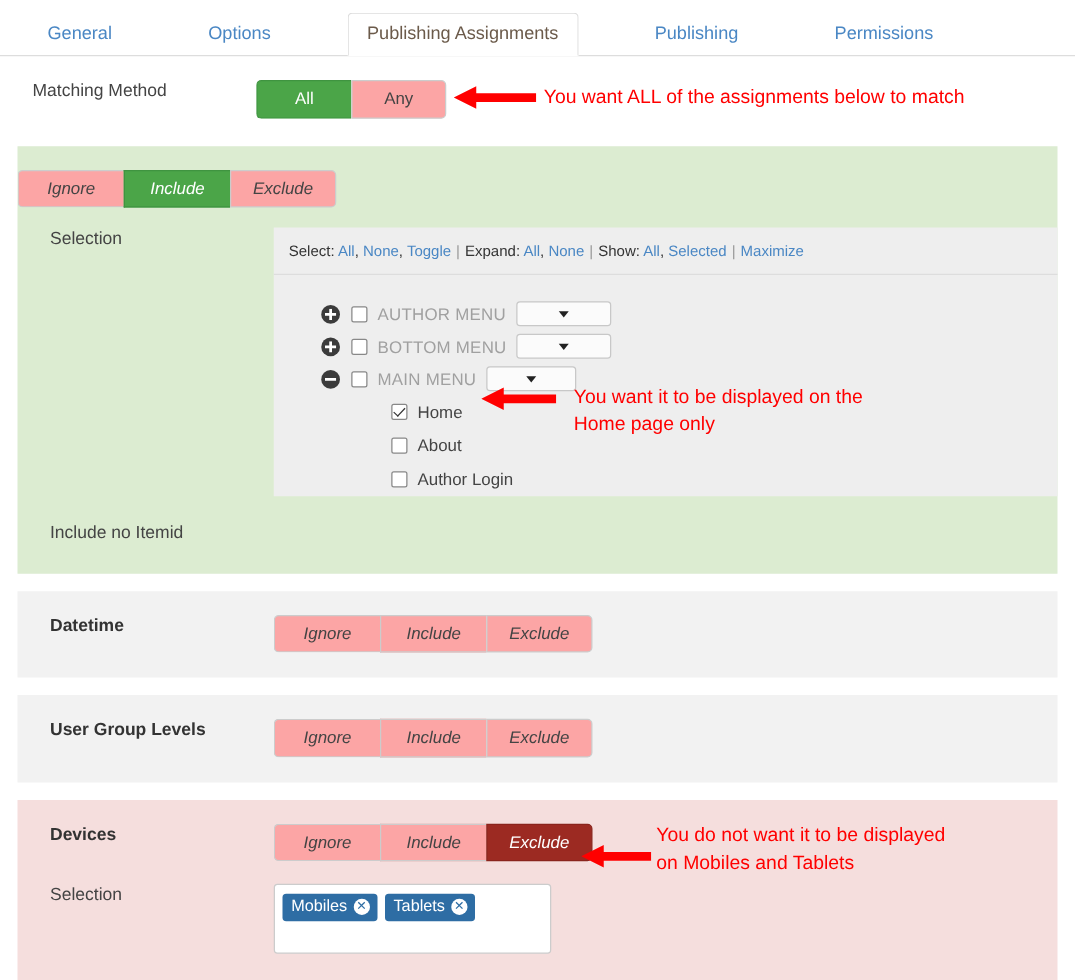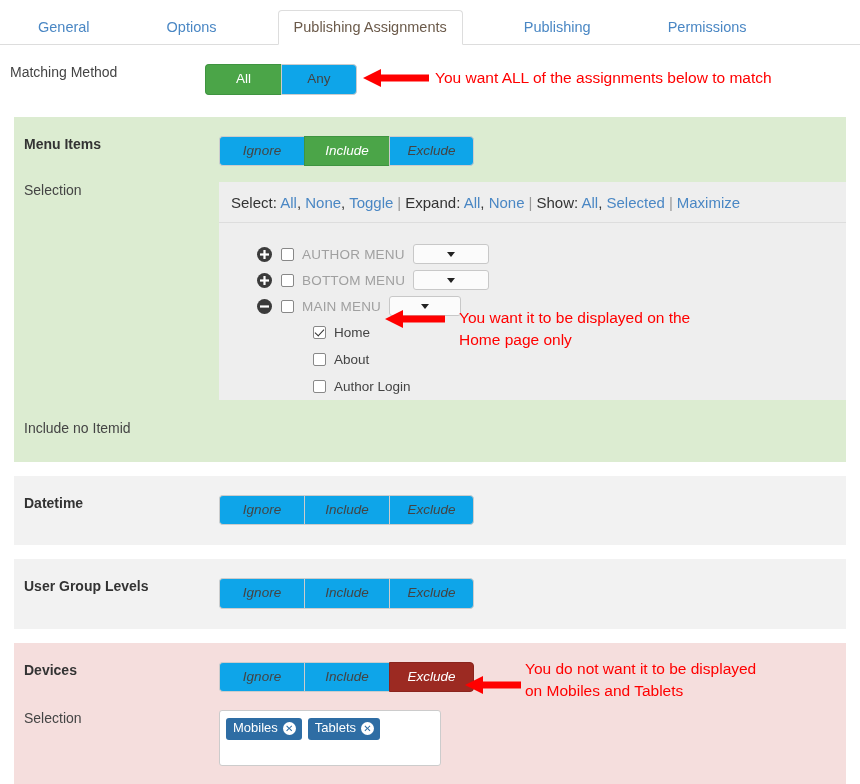--- a/index.html
+++ b/index.html
@@ -40,33 +40,33 @@
     border-color: #dddddd;
     border-bottom-color: #ffffff;
     cursor: default;
   }
 
   
   .row { display: flex; align-items: flex-start; }
   .row-label {
     width: 205px;
     flex: 0 0 205px;
-    padding-left: 10px;
+    padding-left: 26px;
     font-size: 14px;
     color: #444444;
     line-height: 1.2;
   }
   .row-label.bold { font-weight: bold; color: #333333; }
 
   
   .btngroup { display: inline-flex; border-radius: 4px; }
   .btn {
     font-size: 13.5px;
     color: #444444;
-    background: #0ea5e9;
+    background: #fca5a5;
     border: 1px solid #cccccc;
     border-right-width: 0;
     padding: 6px 0 7px 0;
     text-align: center;
     line-height: 1.15;
     cursor: pointer;
     white-space: nowrap;
   }
   .btn:first-child { border-radius: 4px 0 0 4px; }
   .btn:last-child { border-radius: 0 4px 4px 0; border-right-width: 1px; }
@@ -92,21 +92,21 @@
 
   
   .selpanel {
     background: #eeeeee;
     margin-left: 0;
     flex: 1;
     min-height: 214px;
     position: relative;
   }
   .seltoolbar {
-    font-size: 15px;
+    font-size: 12px;
     color: #333333;
     padding: 12px 0 11px 12px;
     border-bottom: 1px solid #dddddd;
   }
   .seltoolbar a { color: #4a87c4; text-decoration: none; cursor: pointer; }
   .seltoolbar .sep { color: #999999; padding: 0 4px; }
 
   .tree { padding: 18px 0 0 18px; margin-left: 20px; }
   .tnode { display: flex; align-items: center; height: 26px; }
   .tnode.child { padding-left: 56px; height: 27px; }
@@ -209,21 +209,20 @@
     <div class="btngroup w-any">
       <div class="btn green">All</div>
       <div class="btn">Any</div>
     </div>
   </div>
 
   <div style="height:22px"></div>
 
   <div class="section green">
     <div class="row" style="padding-top:19px">
-      <div class="row-label bold">Menu Items</div>
       <div class="btngroup w-iie">
         <div class="btn">Ignore</div>
         <div class="btn green">Include</div>
         <div class="btn">Exclude</div>
       </div>
     </div>
 
     <div class="row" style="padding-top:16px">
       <div class="row-label">Selection</div>
       <div class="selpanel">

